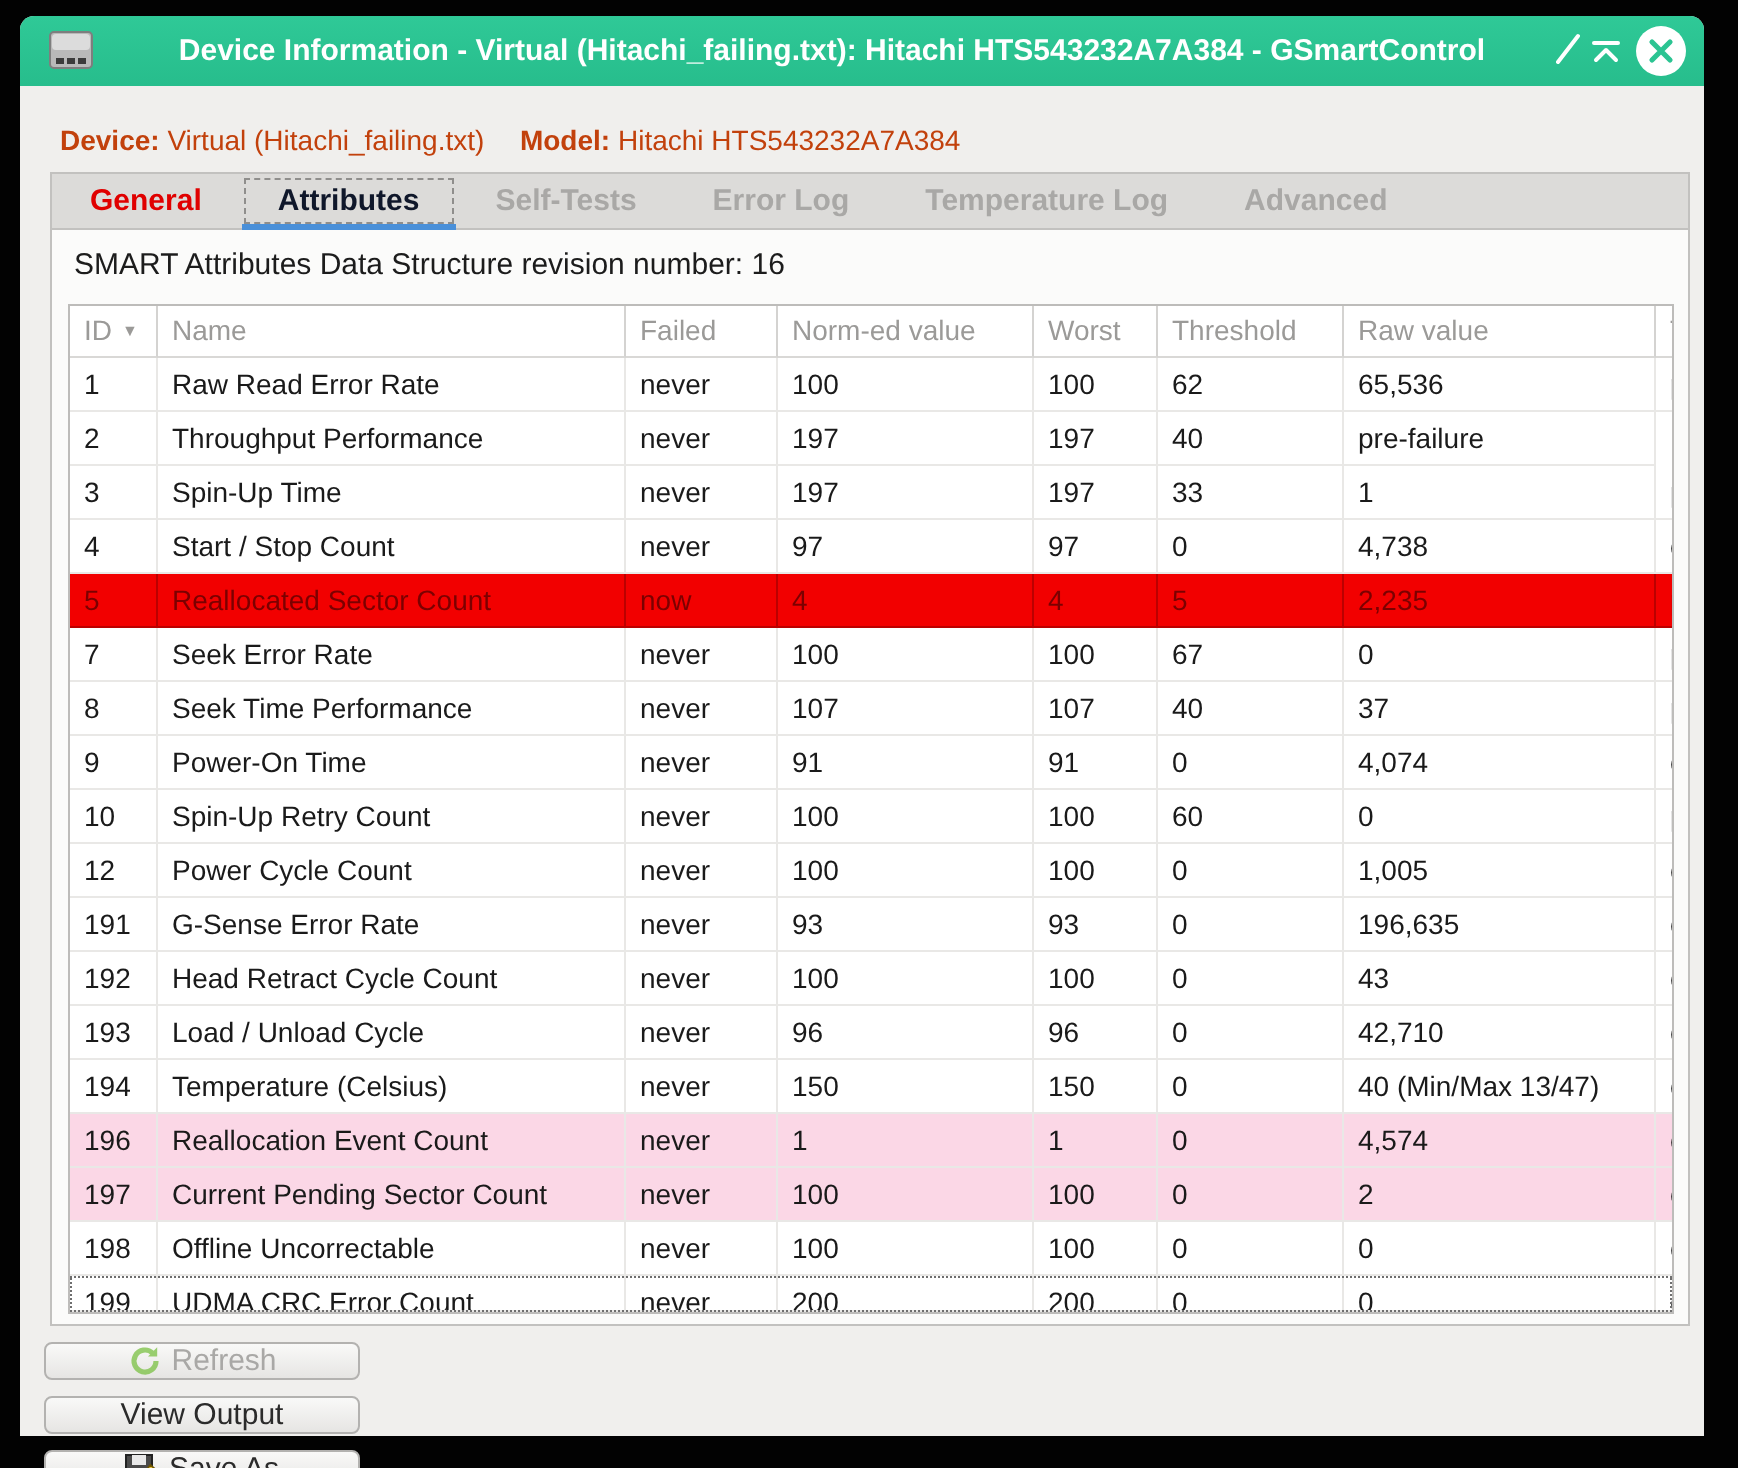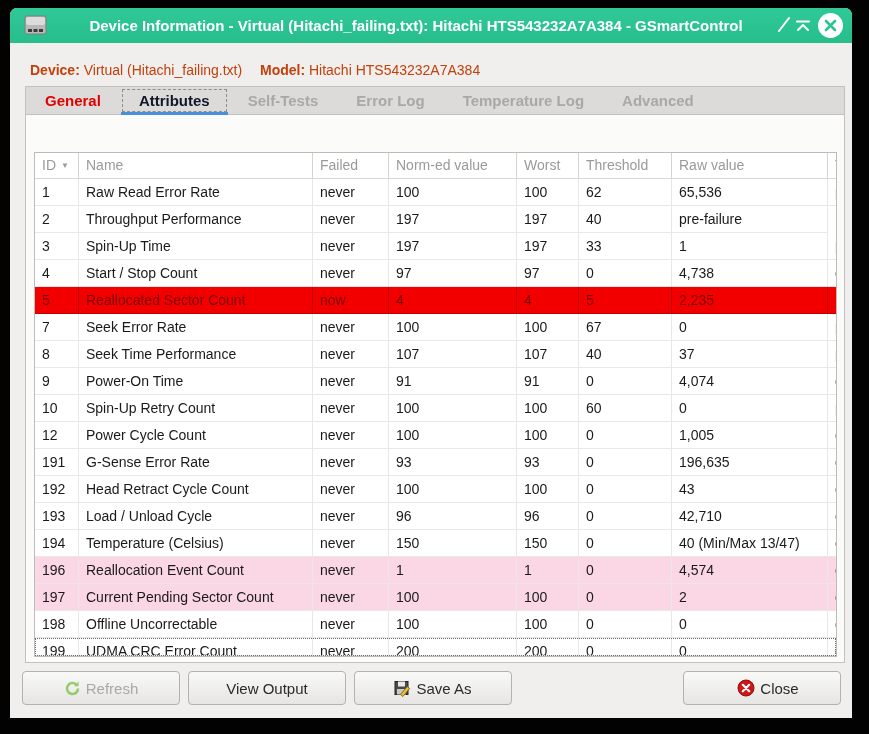--- a/index.html
+++ b/index.html
@@ -88,21 +88,21 @@
     border-bottom: 1px solid #e9e8e6;
     overflow: hidden; white-space: nowrap;
   }
   .header .tcell { border-right: 1px solid #d4d3d1; border-bottom: 1px solid #d9d8d6; }
   .sort-arrow { font-size: 8px; vertical-align: 2px; padding-left: 5px; }
   .trow.failed .tcell { border-right-color: rgba(90,0,0,.35); border-bottom-color: rgba(90,0,0,.35); }
   .trow.clipped { height: 18px; outline: 1px dotted #6e6e6e; outline-offset: -1px; }
   
   .footer {
     position: absolute; left: 12px; right: 11px; top: 663px; height: 34px;
-    display: flex; gap: 8px;
+    display: flex; gap: 8px; flex-direction: column;
   }
   .btn {
     width: 158px; height: 34px;
     background: linear-gradient(#f9f9f8, #e6e5e3);
     border: 1px solid #b3b2b0; border-radius: 4px;
     font-family: "Liberation Sans", sans-serif;
     font-size: 15px; color: #2b2b2b;
     display: flex; align-items: center; justify-content: center; gap: 5px;
     cursor: pointer;
   }
@@ -155,20 +155,21 @@
   <div class="tabbar" id="tabbar">
       <div class="tab" style="color: rgb(224, 0, 0);"><span>General</span></div>
       <div class="tab selected" style="color: #0f172a;"><span>Attributes</span></div>
       <div class="tab" style="color: rgb(169, 168, 166);"><span>Self-Tests</span></div>
       <div class="tab" style="color: rgb(169, 168, 166);"><span>Error Log</span></div>
       <div class="tab" style="color: rgb(169, 168, 166);"><span>Temperature Log</span></div>
       <div class="tab" style="color: rgb(169, 168, 166);"><span>Advanced</span></div>
     </div>
 
   <div class="tab-page">
+    <div class="revision">SMART Attributes Data Structure revision number: 16</div>
     <div class="table" id="attr-table">
         <div class="trow header">
           <div class="tcell"><span>ID</span><span class="sort-arrow">▼</span></div>
           <div class="tcell"><span>Name</span></div>
           <div class="tcell"><span>Failed</span></div>
           <div class="tcell"><span>Norm-ed value</span></div>
           <div class="tcell"><span>Worst</span></div>
           <div class="tcell"><span>Threshold</span></div>
           <div class="tcell"><span>Raw value</span></div>
           <div class="tcell"><span>Type</span></div>

